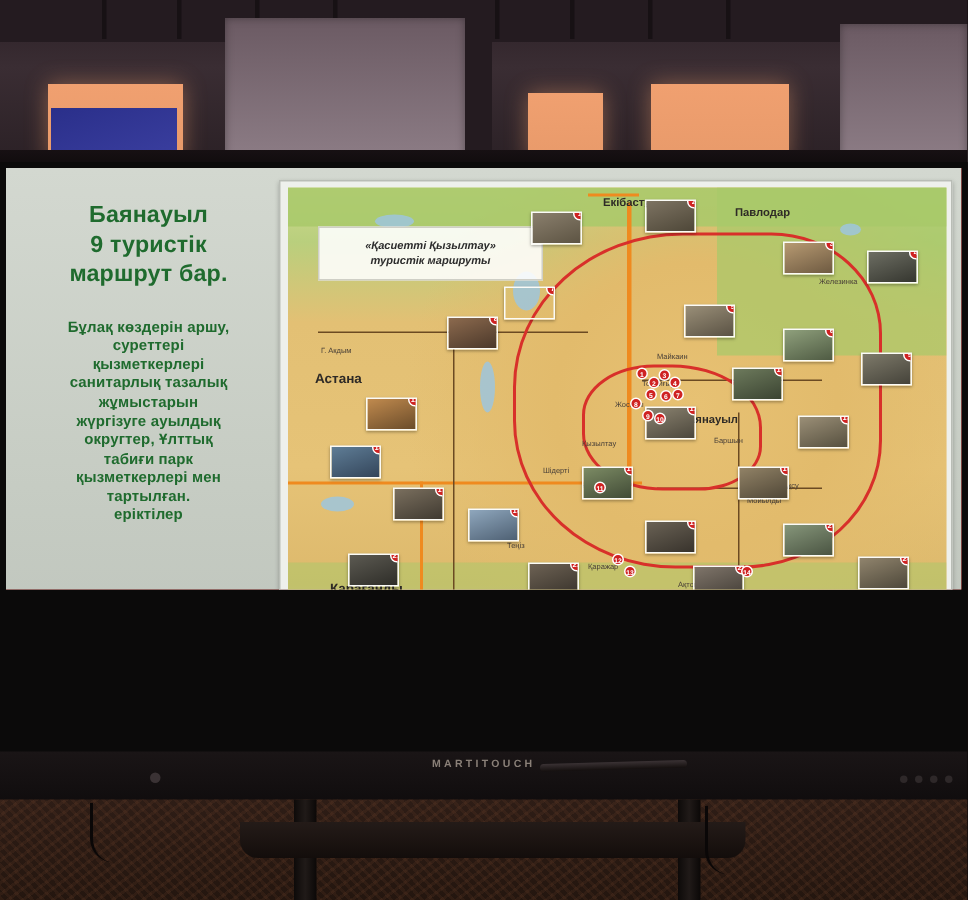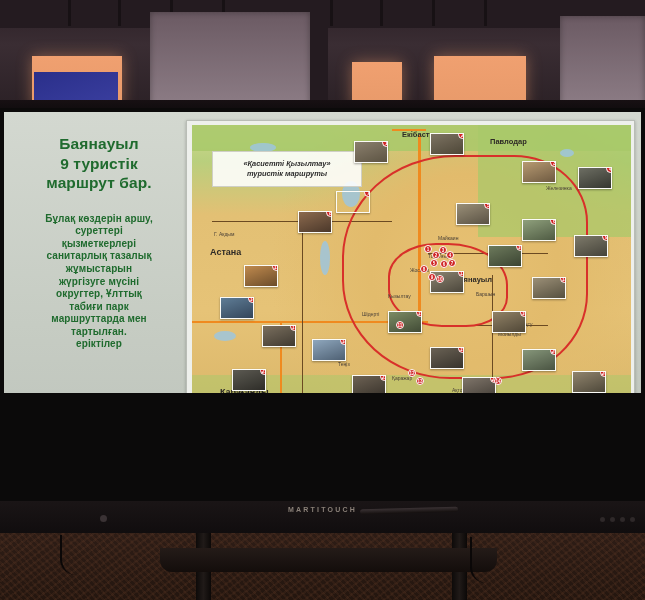--- a/index.html
+++ b/index.html
@@ -237,24 +237,24 @@
             <div>Баянауыл</div>
             <div>9 туристік</div>
             <div>маршрут бар.</div>
           </div>
           <div class="para-2">
             <div>Бұлақ көздерін аршу,</div>
             <div>суреттері</div>
             <div>қызметкерлері</div>
             <div>санитарлық тазалық</div>
             <div>жұмыстарын</div>
-            <div>жүргізуге мүсіні</div>
+            <div>жүргізуге ауылдық</div>
             <div>округтер, Ұлттық</div>
             <div>табиғи парк</div>
-            <div>маршруттарда мен</div>
+            <div>қызметкерлері мен</div>
             <div>тартылған.</div>
             <div>еріктілер</div>
           </div>
         </div>
 
         <div class="map-card">
           <div class="map-canvas">
 
             <div class="region-green" style="left:0;top:0;width:439px;height:26px;"></div>
             <div class="region-green" style="left:286px;top:0;width:153px;height:112px;opacity:.72;"></div>

